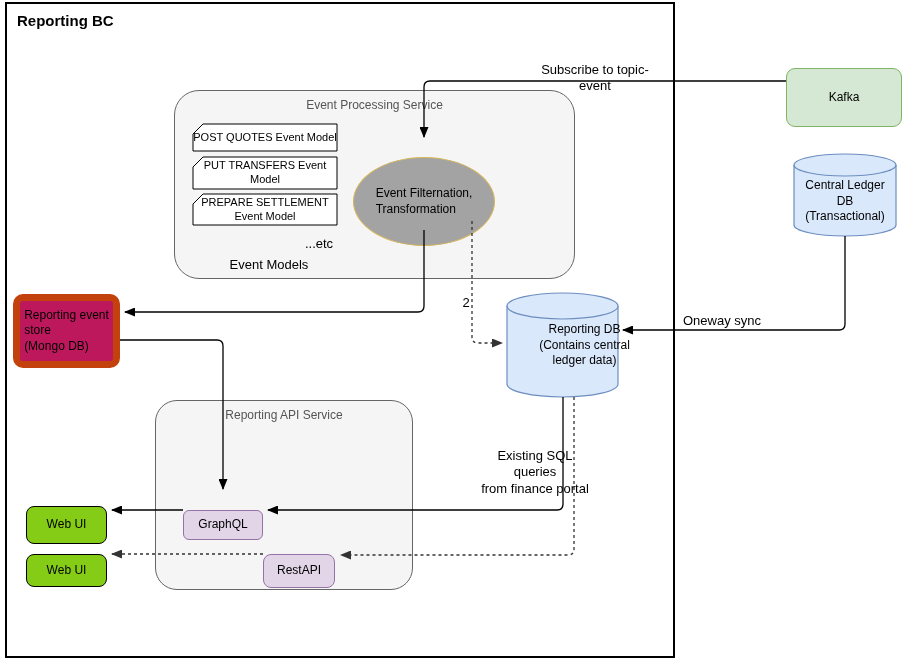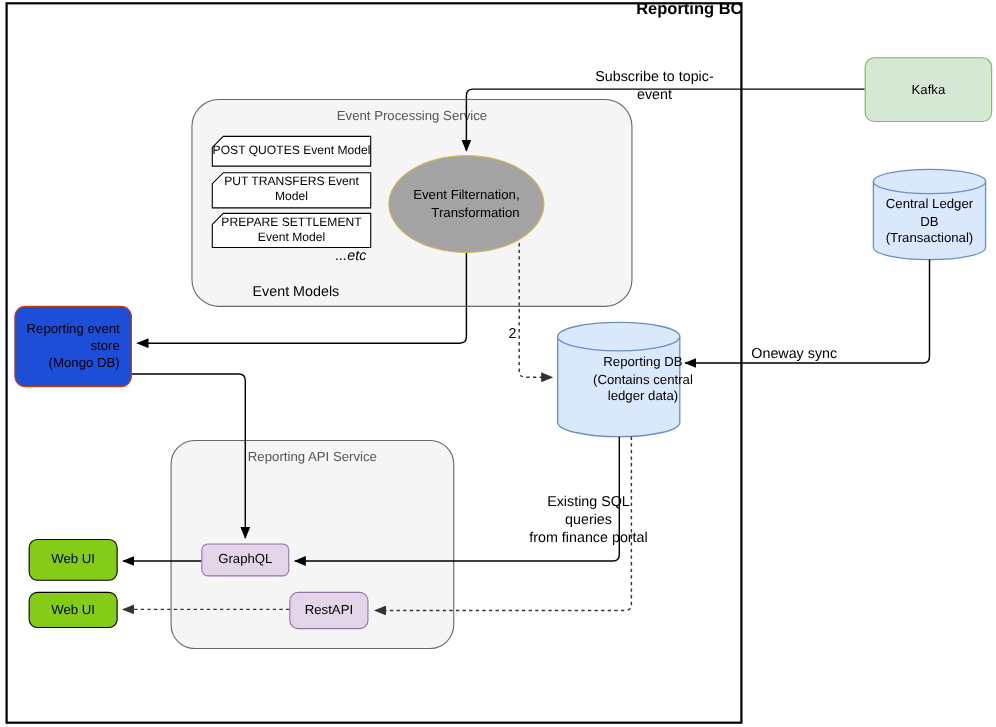--- a/index.html
+++ b/index.html
@@ -5,33 +5,33 @@
   html,body{margin:0;padding:0;background:#fff;}
   .canvas{position:relative;width:905px;height:661px;background:#fff;overflow:hidden;
           font-family:"Liberation Sans",sans-serif;color:#000;}
   .frame{position:absolute;left:5px;top:2px;width:670px;height:656px;
          border:2px solid #000;box-sizing:border-box;background:#fff;}
   .container-box{position:absolute;background:#f5f5f5;border:1px solid #666;
          box-sizing:border-box;}
   .container-label{position:absolute;top:7px;left:0;width:100%;text-align:center;
          font-size:12px;color:#555;}
   .node{position:absolute;display:flex;align-items:center;justify-content:center;
-        text-align:right;font-size:12px;line-height:1.3;white-space:pre-line;
-        box-sizing:border-box;z-index:4;}
-  .title{position:absolute;left:5px;top:0;width:670px;text-align:right;
-         font-weight:bold;font-size:15px;z-index:6;}
+        text-align:left;font-size:12px;line-height:1.3;white-space:pre-line;
+        box-sizing:border-box;z-index:4;margin-top:16px;}
+  .title{position:absolute;left:5px;top:12px;width:670px;text-align:left;
+         font-weight:bold;font-size:15px;z-index:6;padding-left:12px;}
   svg.wires{position:absolute;left:0;top:0;z-index:5;pointer-events:none;}
   .lbl{position:absolute;font-size:13px;line-height:1.25;white-space:pre-line;
        text-align:center;z-index:6;}
   .cardlbl{position:absolute;display:flex;align-items:center;justify-content:center;
        text-align:center;font-size:11px;line-height:1.25;z-index:6;}
   .cyl-lbl{position:absolute;font-size:12px;line-height:1.3;white-space:pre-line;
        text-align:center;z-index:6;}
   .kafka{background:#d5e8d4;border:1px solid #82b366;border-radius:9px;}
-  .bluebox{background:#1d4ed8;border:1px solid #c2410c;border-radius:10px;}
+  .bluebox{background:#be185d;border:7px solid #c2410c;border-radius:10px;}
   .ellipse{background:#a3a3a3;border:1px solid #d6b656;border-radius:50%;}
   .whitebox{background:#84cc16;border:1px solid #000;border-radius:8px;}
   .purplebox{background:#e1d5e7;border:1px solid #9673a6;}
 </style>
 </head>
 <body>
 
 <div class="canvas">
 
   <div class="frame"></div>
@@ -100,21 +100,21 @@
   <div class="cyl-lbl" style="left:794px;top:178px;width:102px;">Central Ledger
 DB
 (Transactional)</div>
   <div class="cyl-lbl" style="left:507px;top:322px;width:111px;padding-left:22px;">Reporting DB
 (Contains central
 ledger data)</div>
 
   <div class="cardlbl" style="left:193px;top:157px;width:144px;height:32px;">PUT TRANSFERS Event Model</div>
   <div class="cardlbl" style="left:193px;top:124px;width:144px;height:27px;">POST QUOTES Event Model</div>
   <div class="cardlbl" style="left:193px;top:194px;width:144px;height:31px;">PREPARE SETTLEMENT Event Model</div>
-  <div class="lbl" style="left:269px;top:224px;width:100px;font-style:italic;">...etc</div>
+  <div class="lbl" style="left:269px;top:236px;width:100px;">...etc</div>
   <div class="lbl" style="left:204px;top:257px;width:130px;">Event Models</div>
 
   <div class="lbl" style="left:530px;top:62px;width:130px;">Subscribe to topic-event</div>
   <div class="lbl" style="left:683px;top:313px;width:90px;text-align:left;">Oneway sync</div>
   <div class="lbl" style="left:475px;top:448px;width:120px;">Existing SQL queries
 from finance portal</div>
   <div class="lbl" style="left:458px;top:295px;width:16px;">2</div>
 
 </div>
 

